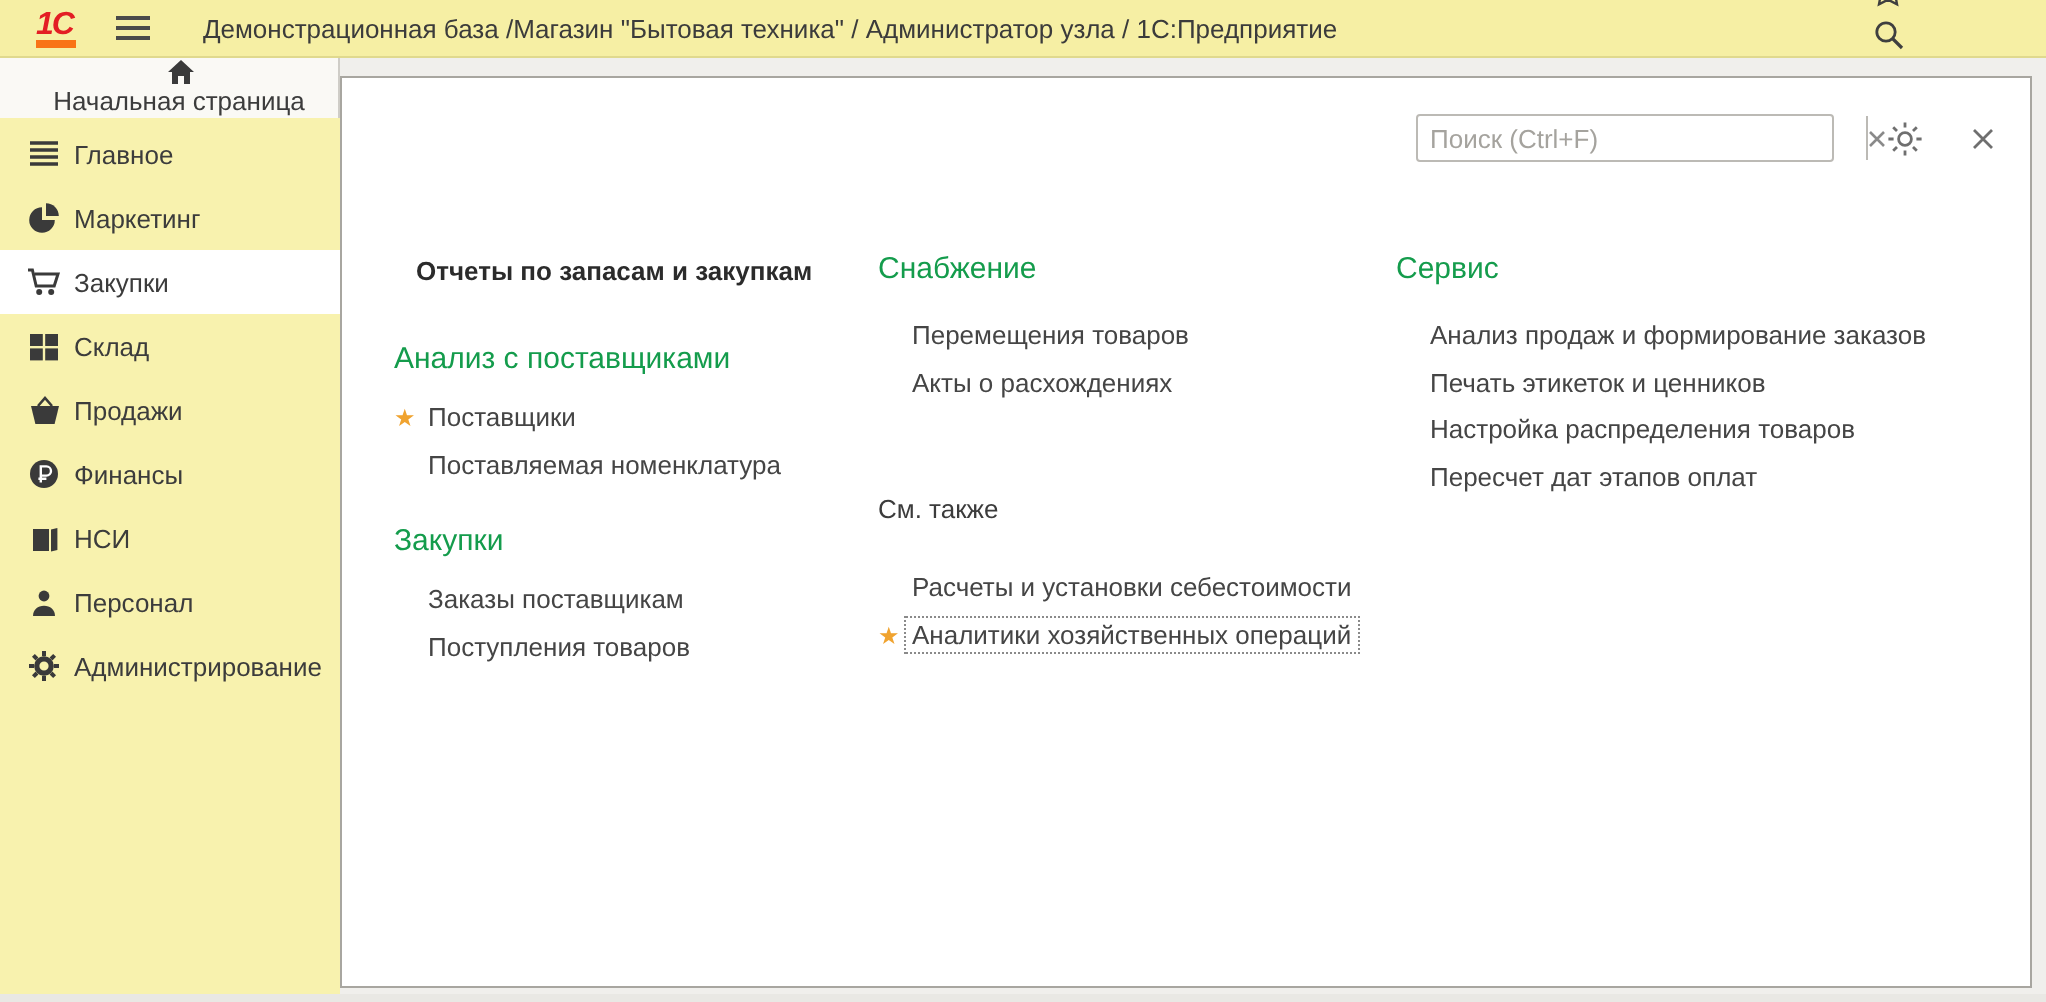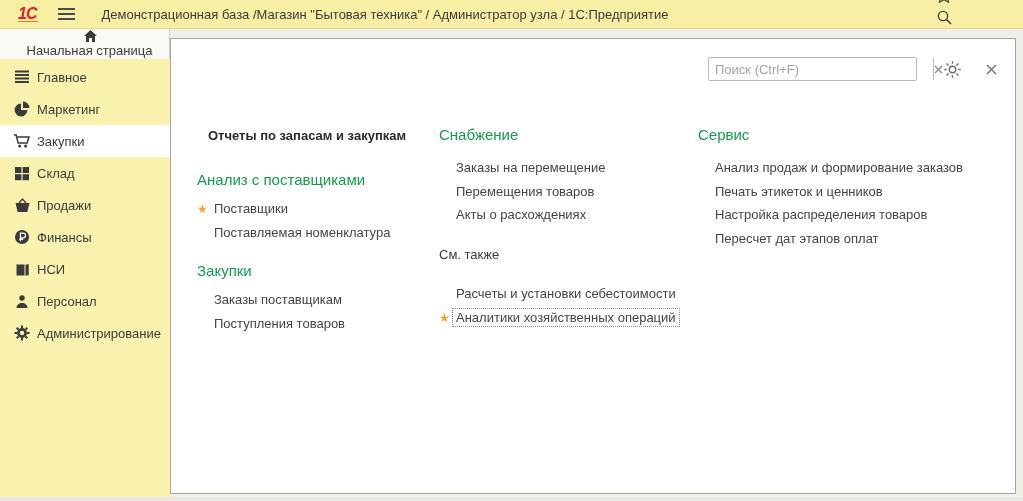--- a/index.html
+++ b/index.html
@@ -19,21 +19,21 @@
   }
   
   .topbar{
     position:absolute;top:0;left:0;width:1023px;height:29px;
     background:var(--topbar-bg);
     display:flex;align-items:center;box-sizing:border-box;
     border-bottom:1px solid #E0D98E;
   }
   .logo{
     margin-left:18px;color:#E31E24;font-weight:700;font-style:italic;
-    font-size:16px;line-height:15px;border-bottom:1px solid #f97316;padding:0 2px 0 0;
+    font-size:16px;line-height:15px;border-bottom:4px solid #f97316;padding:0 2px 0 0;
     letter-spacing:-1px;
   }
   .hamburger{margin-left:20px;display:flex;flex-direction:column;gap:3px;cursor:pointer;}
   .hamburger i{display:block;width:17px;height:2px;background:#4A4A4A;}
   .topbar-title{margin-left:26px;font-size:13px;color:#3B3B3B;white-space:nowrap;}
   .topbar-right{margin-left:auto;display:flex;align-items:center;margin-right:12px;flex-direction:column;}
   .tb-ico{display:flex;align-items:center;justify-content:center;width:22px;height:22px;cursor:pointer;margin-left:11px;}
   .tb-user{font-size:13px;color:#3B3B3B;margin:0 6px 0 14px;cursor:pointer;white-space:nowrap;}
   .winbtn{margin-left:14px;}
   
@@ -299,21 +299,20 @@
       <div class="fm-title">Закупки</div>
       <div class="fm-items tight">
         <div class="fm-item">Заказы поставщикам</div>
         <div class="fm-item">Поступления товаров</div>
       </div>
     </div>
 
     <div class="fm-col" style="left:268px;top:86px;">
       <div class="fm-title">Снабжение</div>
       <div class="fm-items" style="margin-top:12px;">
-        <div class="fm-item">Заказы на перемещение</div>
         <div class="fm-item">Перемещения товаров</div>
         <div class="fm-item">Акты о расхождениях</div>
       </div>
     </div>
 
     <div class="fm-col" style="left:268px;top:208px;">
       <div class="fm-seealso">См. также</div>
       <div class="fm-items" style="margin-top:19px;">
         <div class="fm-item">Расчеты и установки себестоимости</div>
         <div class="fm-item starred">

